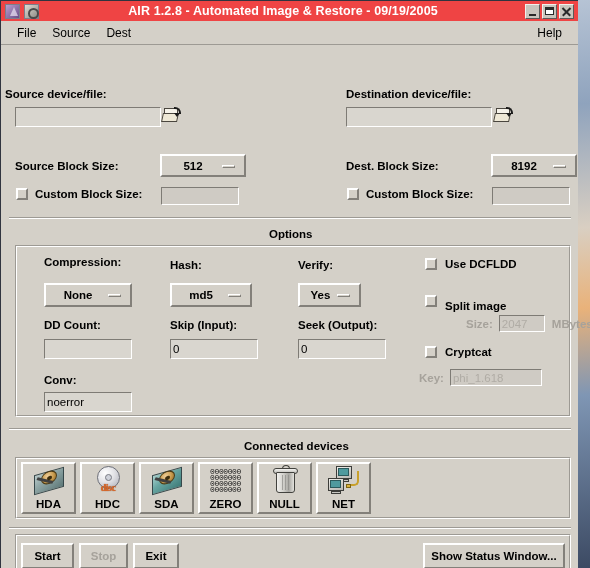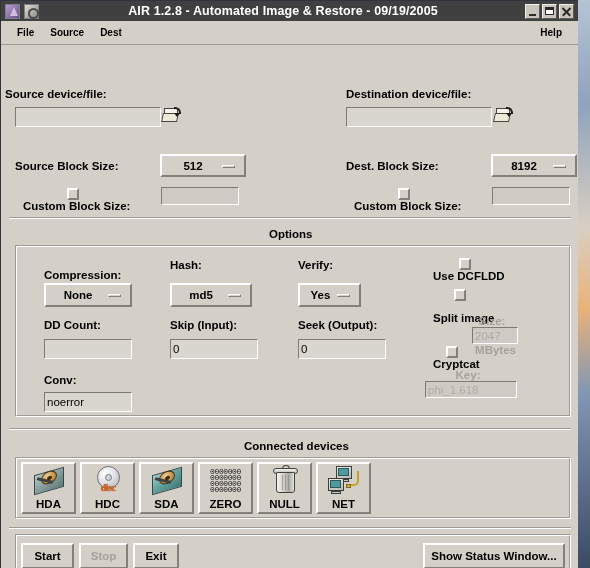--- a/index.html
+++ b/index.html
@@ -21,21 +21,21 @@
     width: 578px; height: 568px;
     background: #d4d0c8;
     border-left: 1px solid #30343f;
     border-top: 1px solid #30343f;
   }
 
   
   #titlebar {
     position: relative;
     height: 20px;
-    background: #404040;
+    background: #ef4444;
     display: flex;
     align-items: center;
     padding: 0 2px;
   }
   .tb-appicon {
     width: 15px; height: 15px;
     margin: 0 2px;
     border: 1px solid #7b7f8c;
     display: inline-block;
     position: relative;
@@ -90,22 +90,22 @@
   #menubar {
     height: 24px;
     background: #d4d0c8;
     display: flex;
     align-items: center;
     padding: 0 8px;
     border-bottom: 1px solid #9d9a94;
     position: relative;
   }
   .menu-item {
-    font-size: 10px;
-    font-weight: bold;
+    font-size: 12px;
+    font-weight: normal;
     color: #000;
     padding: 2px 8px;
     cursor: pointer;
   }
   .menu-item.right { margin-left: auto; }
 
   
   #client {
     position: relative;
     height: 523px;
@@ -209,21 +209,21 @@
     width: 12px; height: 12px;
     background: #d4d0c8;
     border-top: 2px solid #ffffff;
     border-left: 2px solid #ffffff;
     border-right: 2px solid #83807a;
     border-bottom: 2px solid #83807a;
     cursor: pointer;
     flex: 0 0 auto;
   }
 
-  .row { display: flex; align-items: center; flex-direction: column; }
+  .row { display: flex; align-items: center; }
 
   
   .folder-btn {
     width: 20px; height: 19px;
     position: relative;
     cursor: pointer;
     background: #d4d0c8;
   }
   .folder-btn .fback {
     position: absolute; left: 2px; top: 2px;
@@ -455,21 +455,21 @@
 
     <div style="position:absolute; left:8px; top:172px; width:562px; height:2px;
                 border-top:1px solid #9d9a94; border-bottom:1px solid #ffffff;"></div>
 
     <div class="panel-label" style="left:268px; top:183px;">Options</div>
 
     <div class="frame" style="position:absolute; left:14px; top:200px; width:556px; height:172px;">
       <div class="frame-in"></div>
     </div>
 
-    <div style="position:absolute; left:43px; top:224px;" class="lbl">Compression:</div>
+    <div style="position:absolute; left:43px; top:211px;" class="lbl">Compression:</div>
     <div class="optmenu" style="position:absolute; left:43px; top:238px; width:88px; height:24px;">
       <span style="margin-right:20px;">None</span>
       <span class="dash"></span>
     </div>
 
     <div style="position:absolute; left:43px; top:274px;" class="lbl">DD Count:</div>
     <div class="tfield" style="position:absolute; left:43px; top:294px; width:88px; height:20px;"></div>
 
     <div style="position:absolute; left:43px; top:329px;" class="lbl">Conv:</div>
     <div class="tfield" style="position:absolute; left:43px; top:347px; width:88px; height:20px;">noerror</div>

